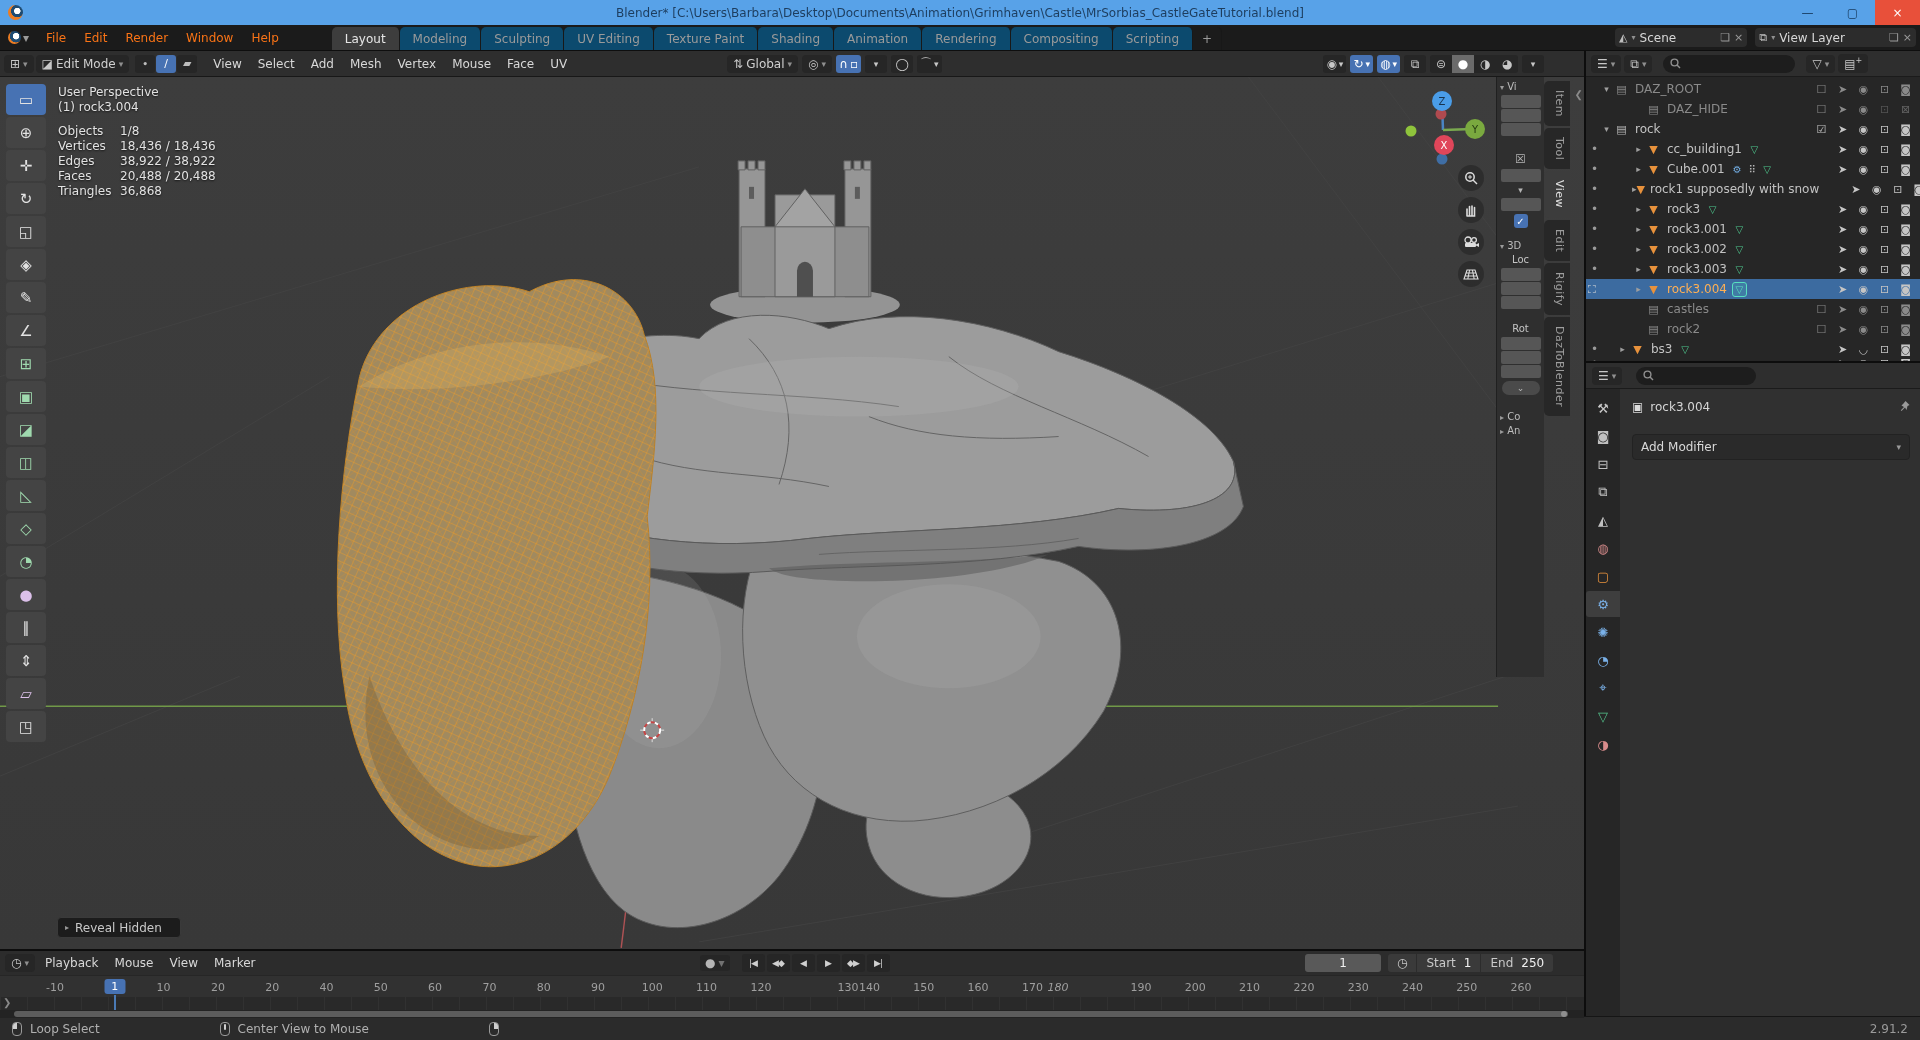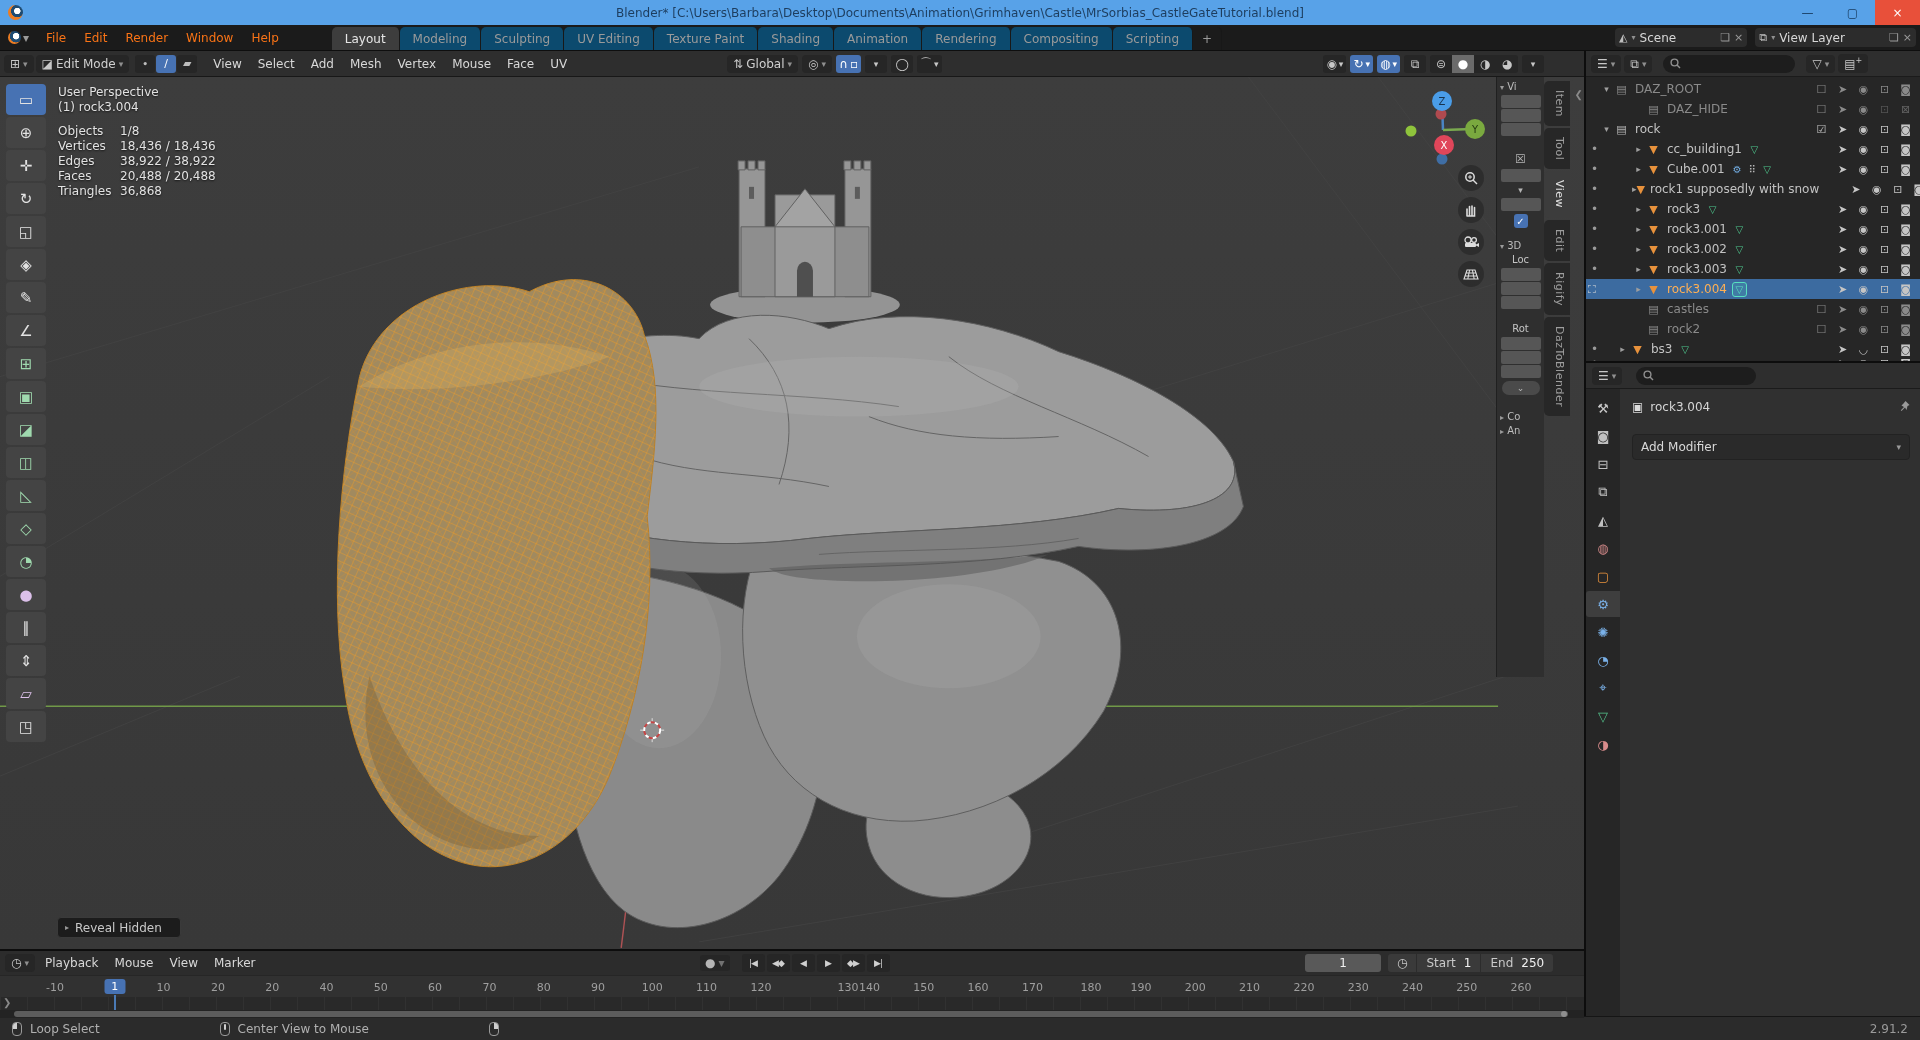--- a/index.html
+++ b/index.html
@@ -623,21 +623,21 @@
             <span class="tick" style="left: 543.7px;">80</span>
             <span class="tick" style="left: 598px;">90</span>
             <span class="tick" style="left: 652.3px;">100</span>
             <span class="tick" style="left: 706.6px;">110</span>
             <span class="tick" style="left: 760.9px;">120</span>
             <span class="tick" style="left: 832px; margin-left: 16px;">130</span>
             <span class="tick" style="left: 869.5px;">140</span>
             <span class="tick" style="left: 923.8px;">150</span>
             <span class="tick" style="left: 978.1px;">160</span>
             <span class="tick" style="left: 1032.4px;">170</span>
-            <span class="tick" style="left: 1091px;">180</span>
+            <span class="tick" style="left: 1058px; font-style: italic;">180</span>
             <span class="tick" style="left: 1141px;">190</span>
             <span class="tick" style="left: 1195.3px;">200</span>
             <span class="tick" style="left: 1249.6px;">210</span>
             <span class="tick" style="left: 1303.9px;">220</span>
             <span class="tick" style="left: 1358.2px;">230</span>
             <span class="tick" style="left: 1412.5px;">240</span>
             <span class="tick" style="left: 1466.8px;">250</span>
             <span class="tick" style="left: 1521.1px;">260</span>
             <span class="framebadge" style="left: 114.73px;">1</span>
           </div>

